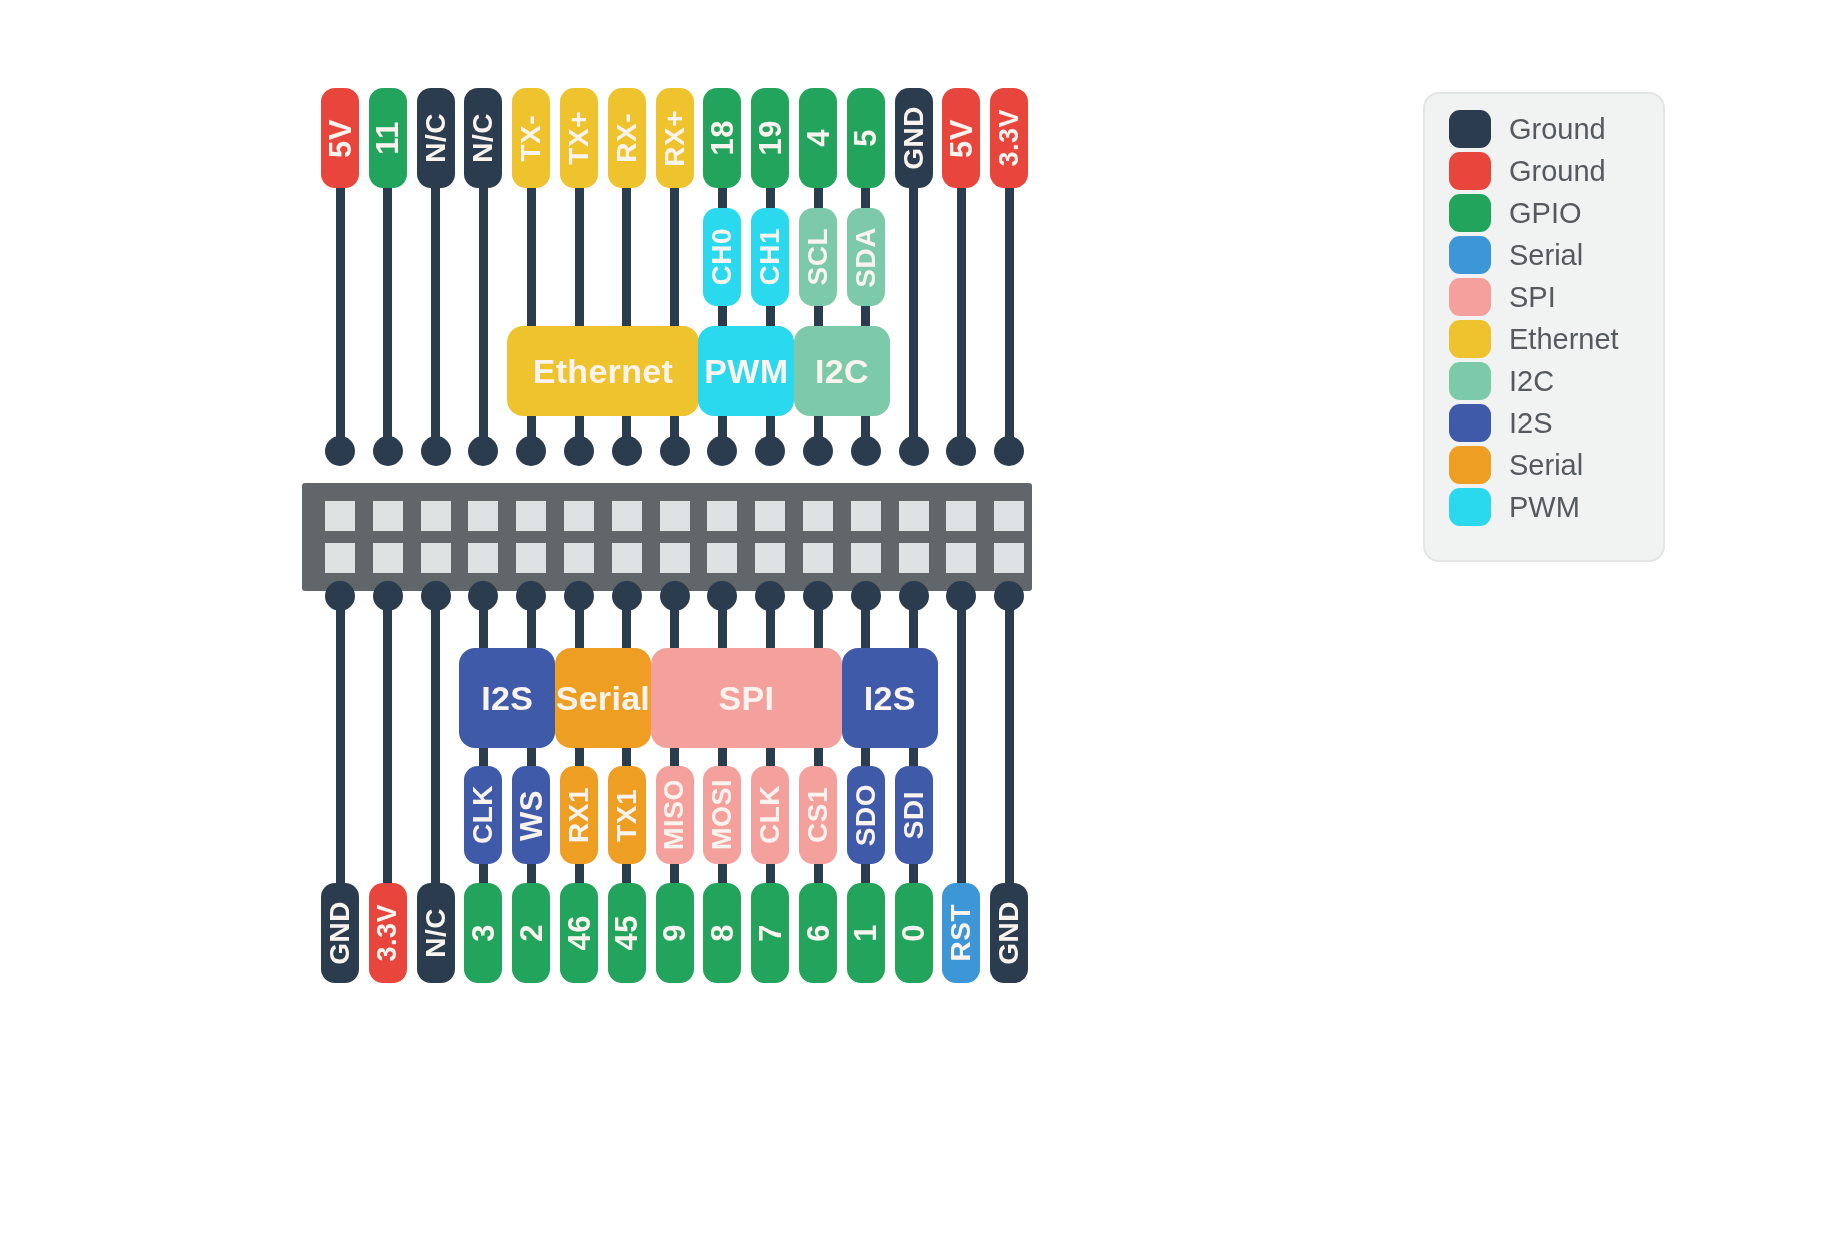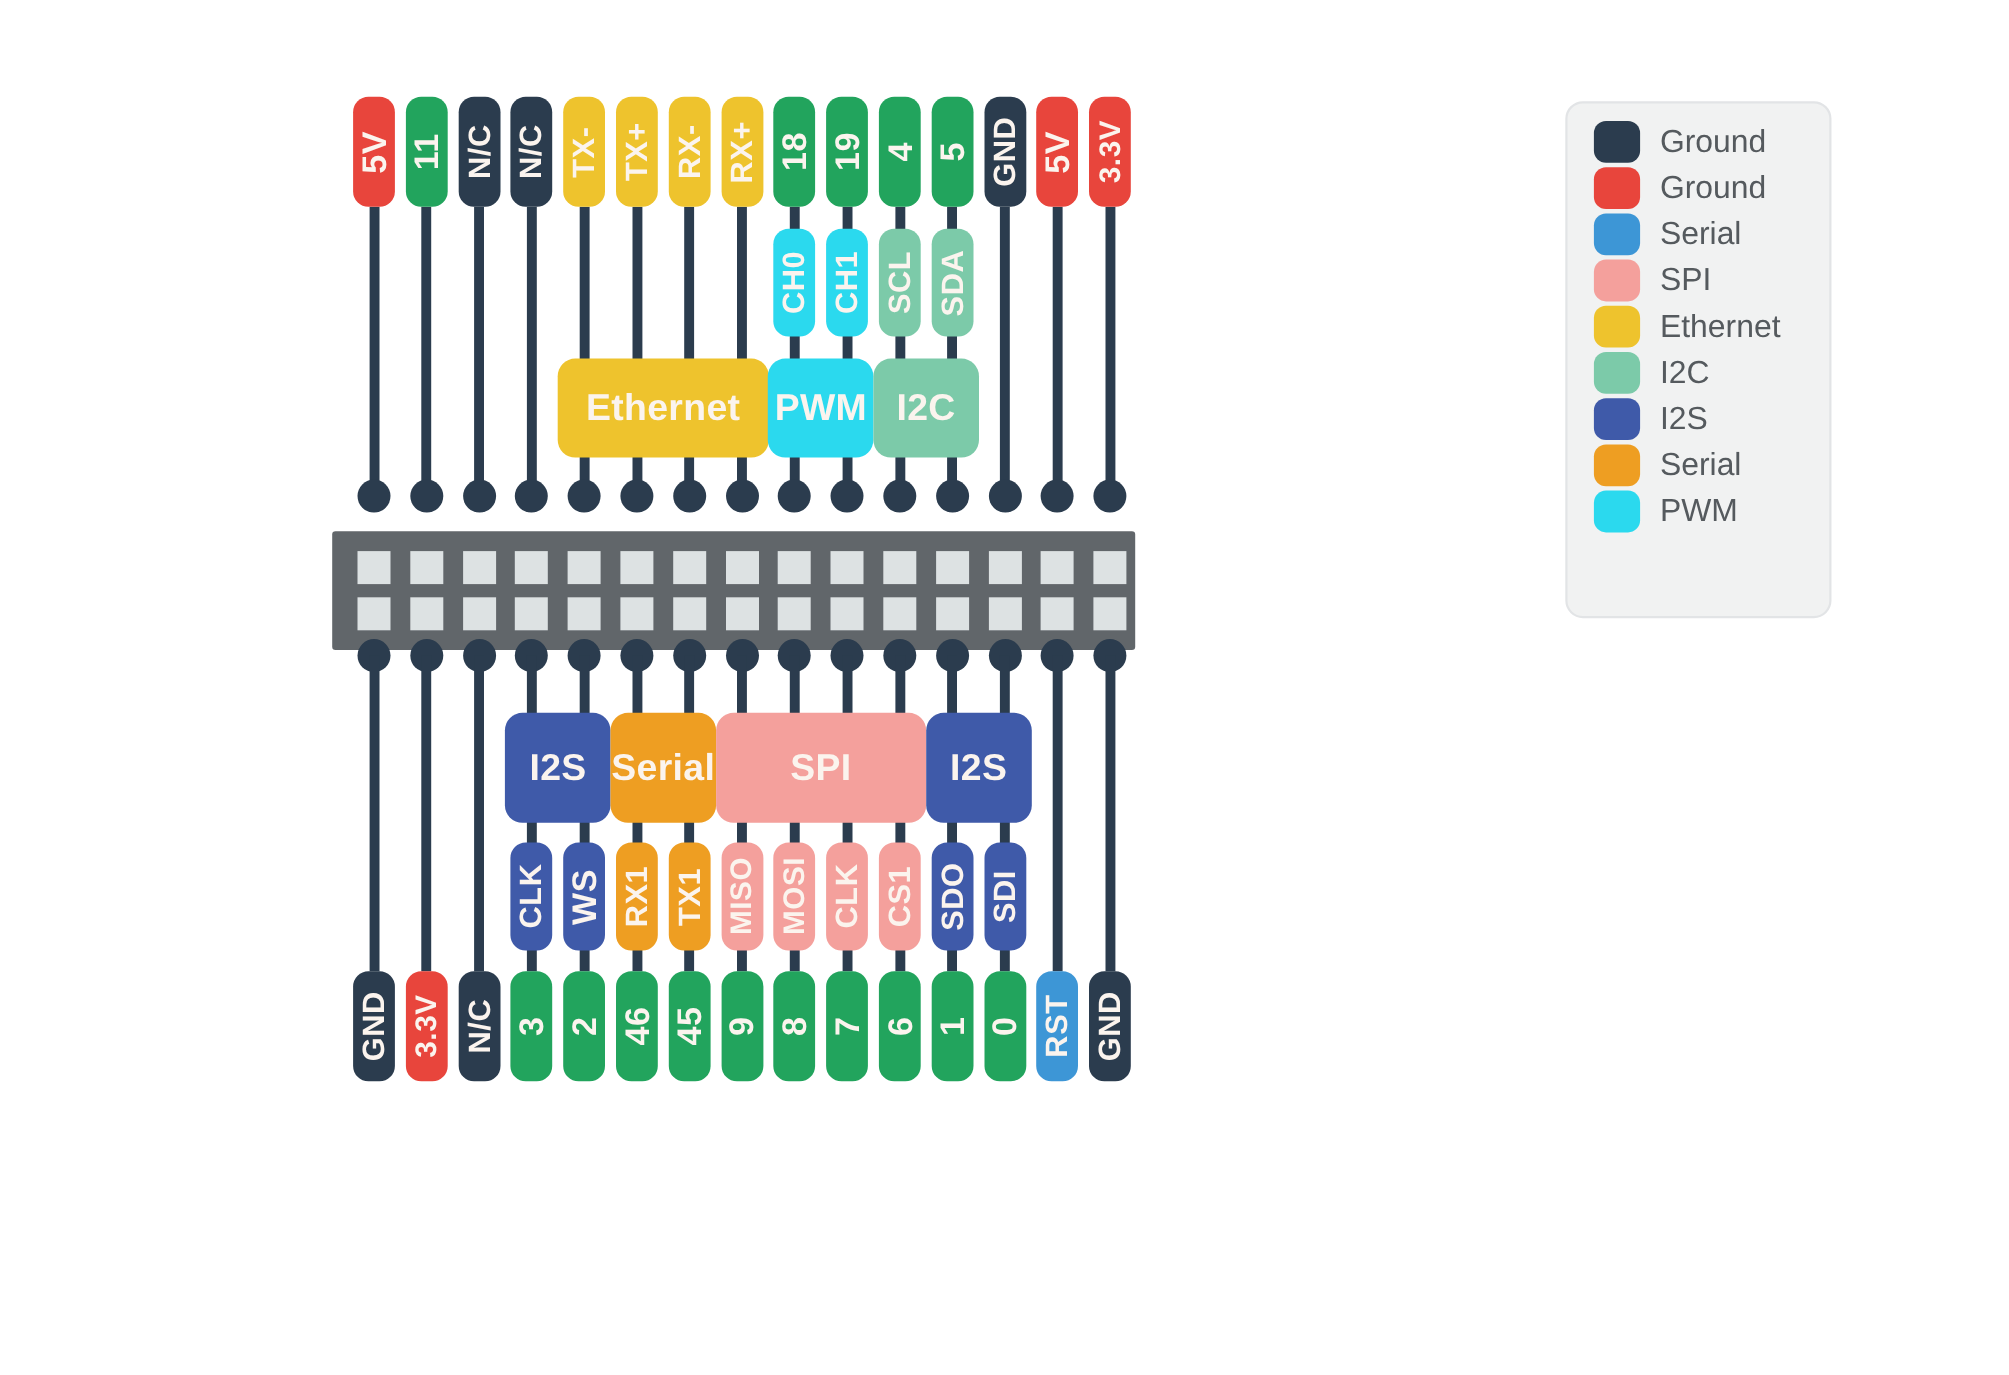--- a/index.html
+++ b/index.html
@@ -363,20 +363,24 @@
   <div id="legend">
       <div class="legend-row">
         <div class="legend-sw" style="background: rgb(43, 60, 78);"></div>
         <div class="legend-label">Ground</div>
       </div>
       <div class="legend-row">
         <div class="legend-sw" style="background: rgb(232, 69, 60);"></div>
         <div class="legend-label">Ground</div>
       </div>
       <div class="legend-row">
+        <div class="legend-sw" style="background: rgb(34, 164, 93);"></div>
+        <div class="legend-label">GPIO</div>
+      </div>
+      <div class="legend-row">
         <div class="legend-sw" style="background: rgb(61, 150, 214);"></div>
         <div class="legend-label">Serial</div>
       </div>
       <div class="legend-row">
         <div class="legend-sw" style="background: rgb(244, 160, 156);"></div>
         <div class="legend-label">SPI</div>
       </div>
       <div class="legend-row">
         <div class="legend-sw" style="background: rgb(238, 195, 45);"></div>
         <div class="legend-label">Ethernet</div>

